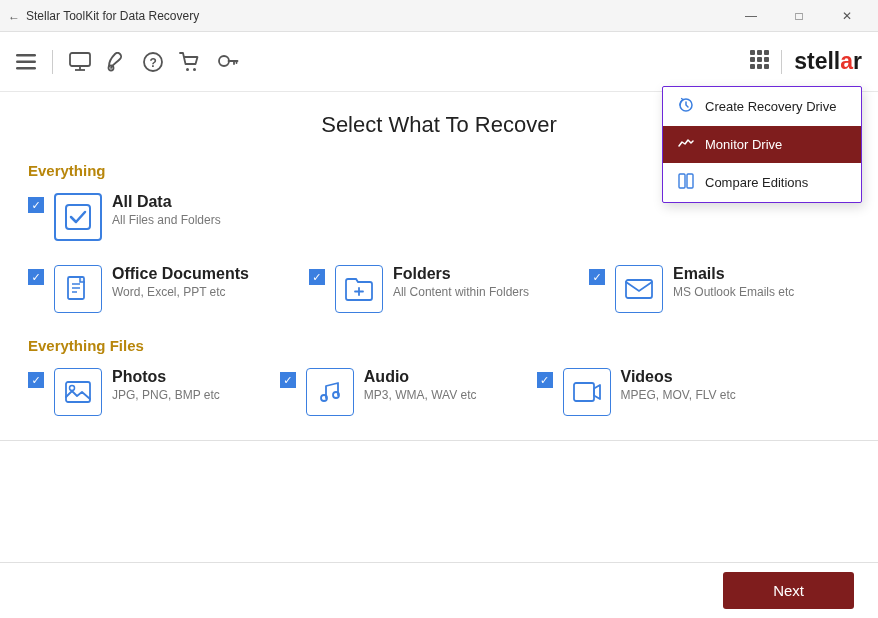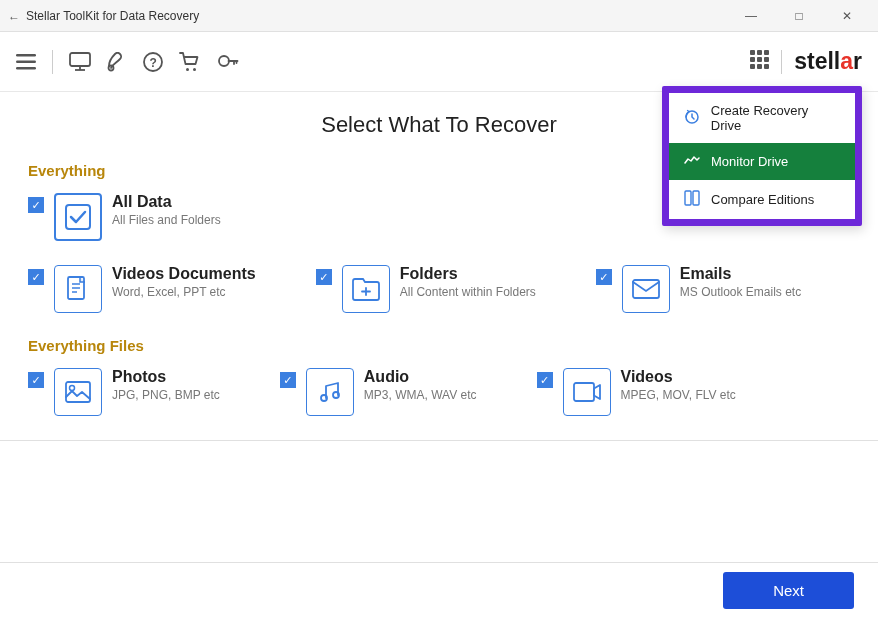--- a/index.html
+++ b/index.html
@@ -111,36 +111,36 @@
       background: #ccc;
     }
 
     
     .dropdown-menu {
       position: absolute;
       top: 38px;
       right: 0;
       width: 200px;
       background: #fff;
-      border: 7px solid #6d28d9;
+      border: 1px solid #6d28d9;
       box-shadow: 2px 4px 12px rgba(0,0,0,0.15);
       z-index: 100;
       border-radius: 2px;
     }
     .dropdown-item {
       display: flex;
       align-items: center;
       gap: 10px;
       padding: 10px 14px;
       cursor: pointer;
       font-size: 13px;
       color: #222;
     }
     .dropdown-item.active {
-      background: #15803d;
+      background: #7f1d1d;
       color: #fff;
     }
     .dropdown-item .menu-icon {
       font-size: 14px;
       width: 18px;
       text-align: center;
     }
     .dropdown-item.active .menu-icon {
       color: #fff;
     }
@@ -261,21 +261,21 @@
       right: 0;
       height: 56px;
       background: #fff;
       border-top: 1px solid #e0e0e0;
       display: flex;
       align-items: center;
       justify-content: flex-end;
       padding: 0 24px;
     }
     .next-btn {
-      background: #1d4ed8;
+      background: #7f1d1d;
       color: #fff;
       border: none;
       padding: 10px 50px;
       font-size: 15px;
       font-weight: 500;
       border-radius: 3px;
       cursor: pointer;
     }
   </style>
 </head>
@@ -423,21 +423,21 @@
           <svg width="28" height="28" viewBox="0 0 28 28" fill="none">
             <rect x="4" y="2" width="16" height="22" rx="1.5" stroke="#3b7fe0" stroke-width="1.8"></rect>
             <line x1="8" y1="9" x2="16" y2="9" stroke="#3b7fe0" stroke-width="1.5"></line>
             <line x1="8" y1="13" x2="16" y2="13" stroke="#3b7fe0" stroke-width="1.5"></line>
             <line x1="8" y1="17" x2="13" y2="17" stroke="#3b7fe0" stroke-width="1.5"></line>
             <path d="M16 2v5h5" stroke="#3b7fe0" stroke-width="1.5"></path>
             <path d="M16 2 L20 6 L20 7 L16 7 L16 2" fill="#3b7fe0" opacity="0.15"></path>
           </svg>
         </div>
         <div class="item-text-wrap">
-          <div class="item-name">Videos Documents</div>
+          <div class="item-name">Office Documents</div>
           <div class="item-sub">Word, Excel, PPT etc</div>
         </div>
       </div>
 
       <div class="item-entry">
         <div class="checkbox-wrap">
           <div class="checkbox checked"></div>
         </div>
         <div class="item-icon-box">
           <svg width="30" height="26" viewBox="0 0 30 26" fill="none">

